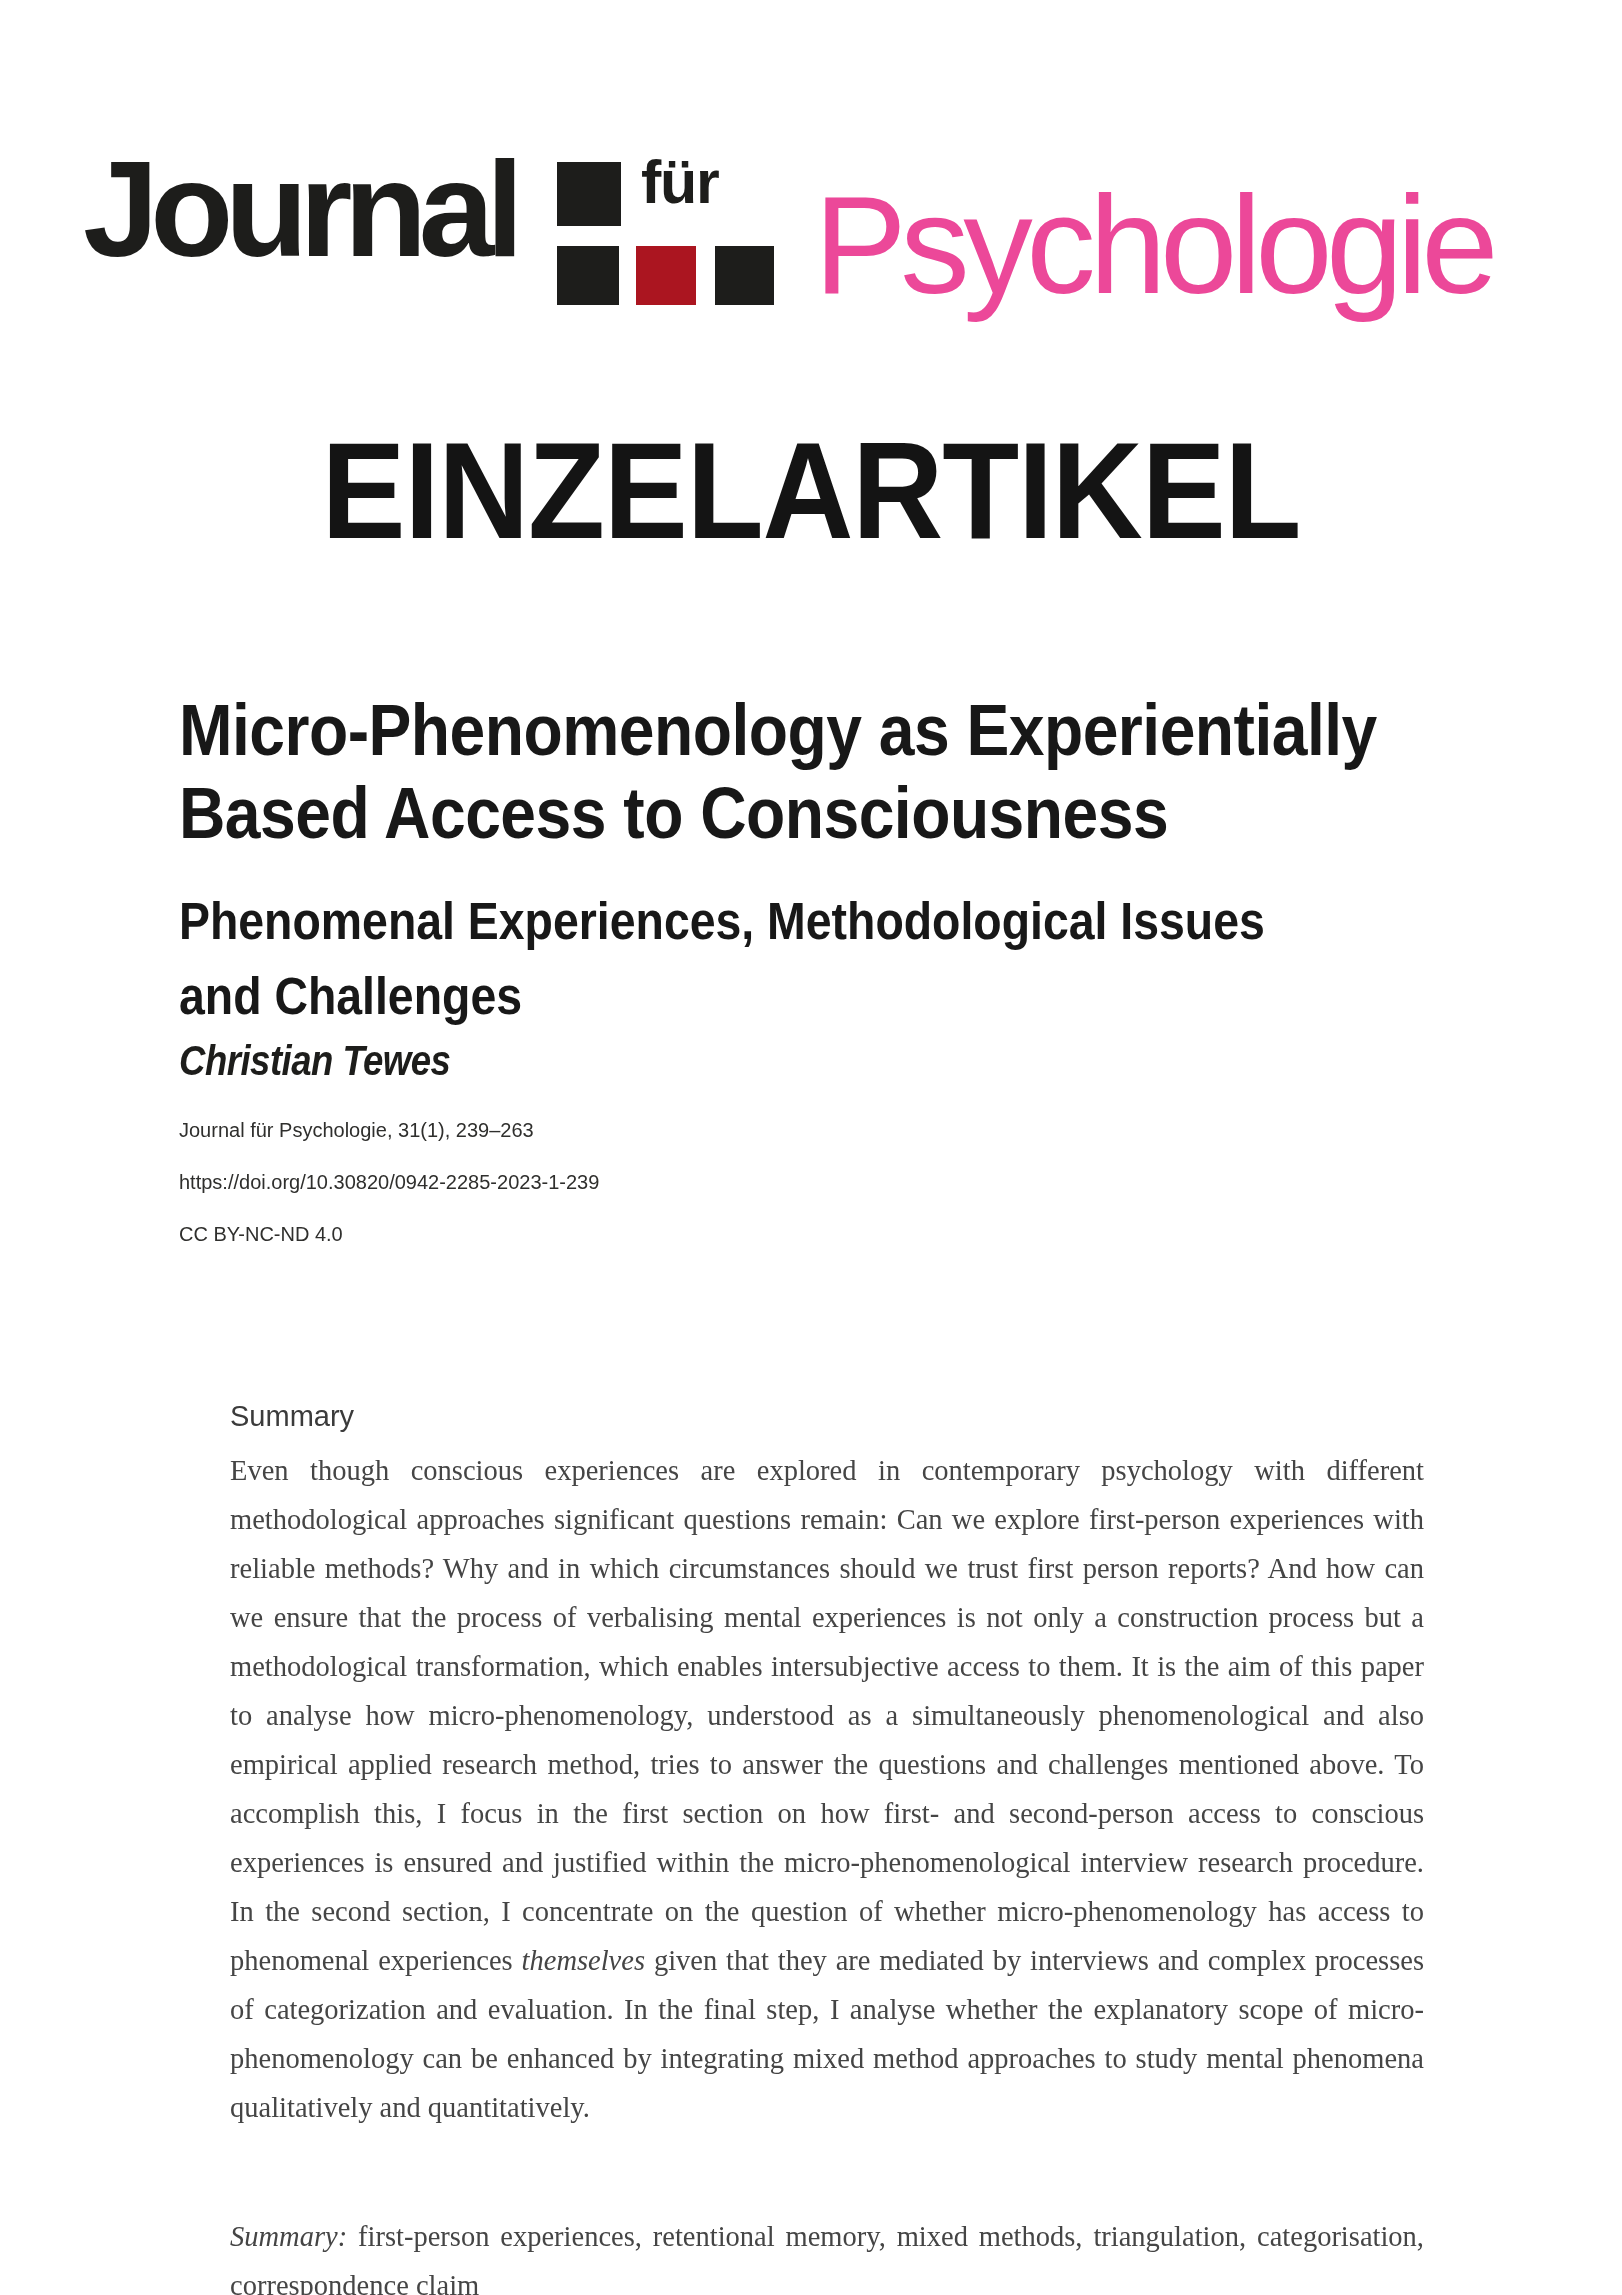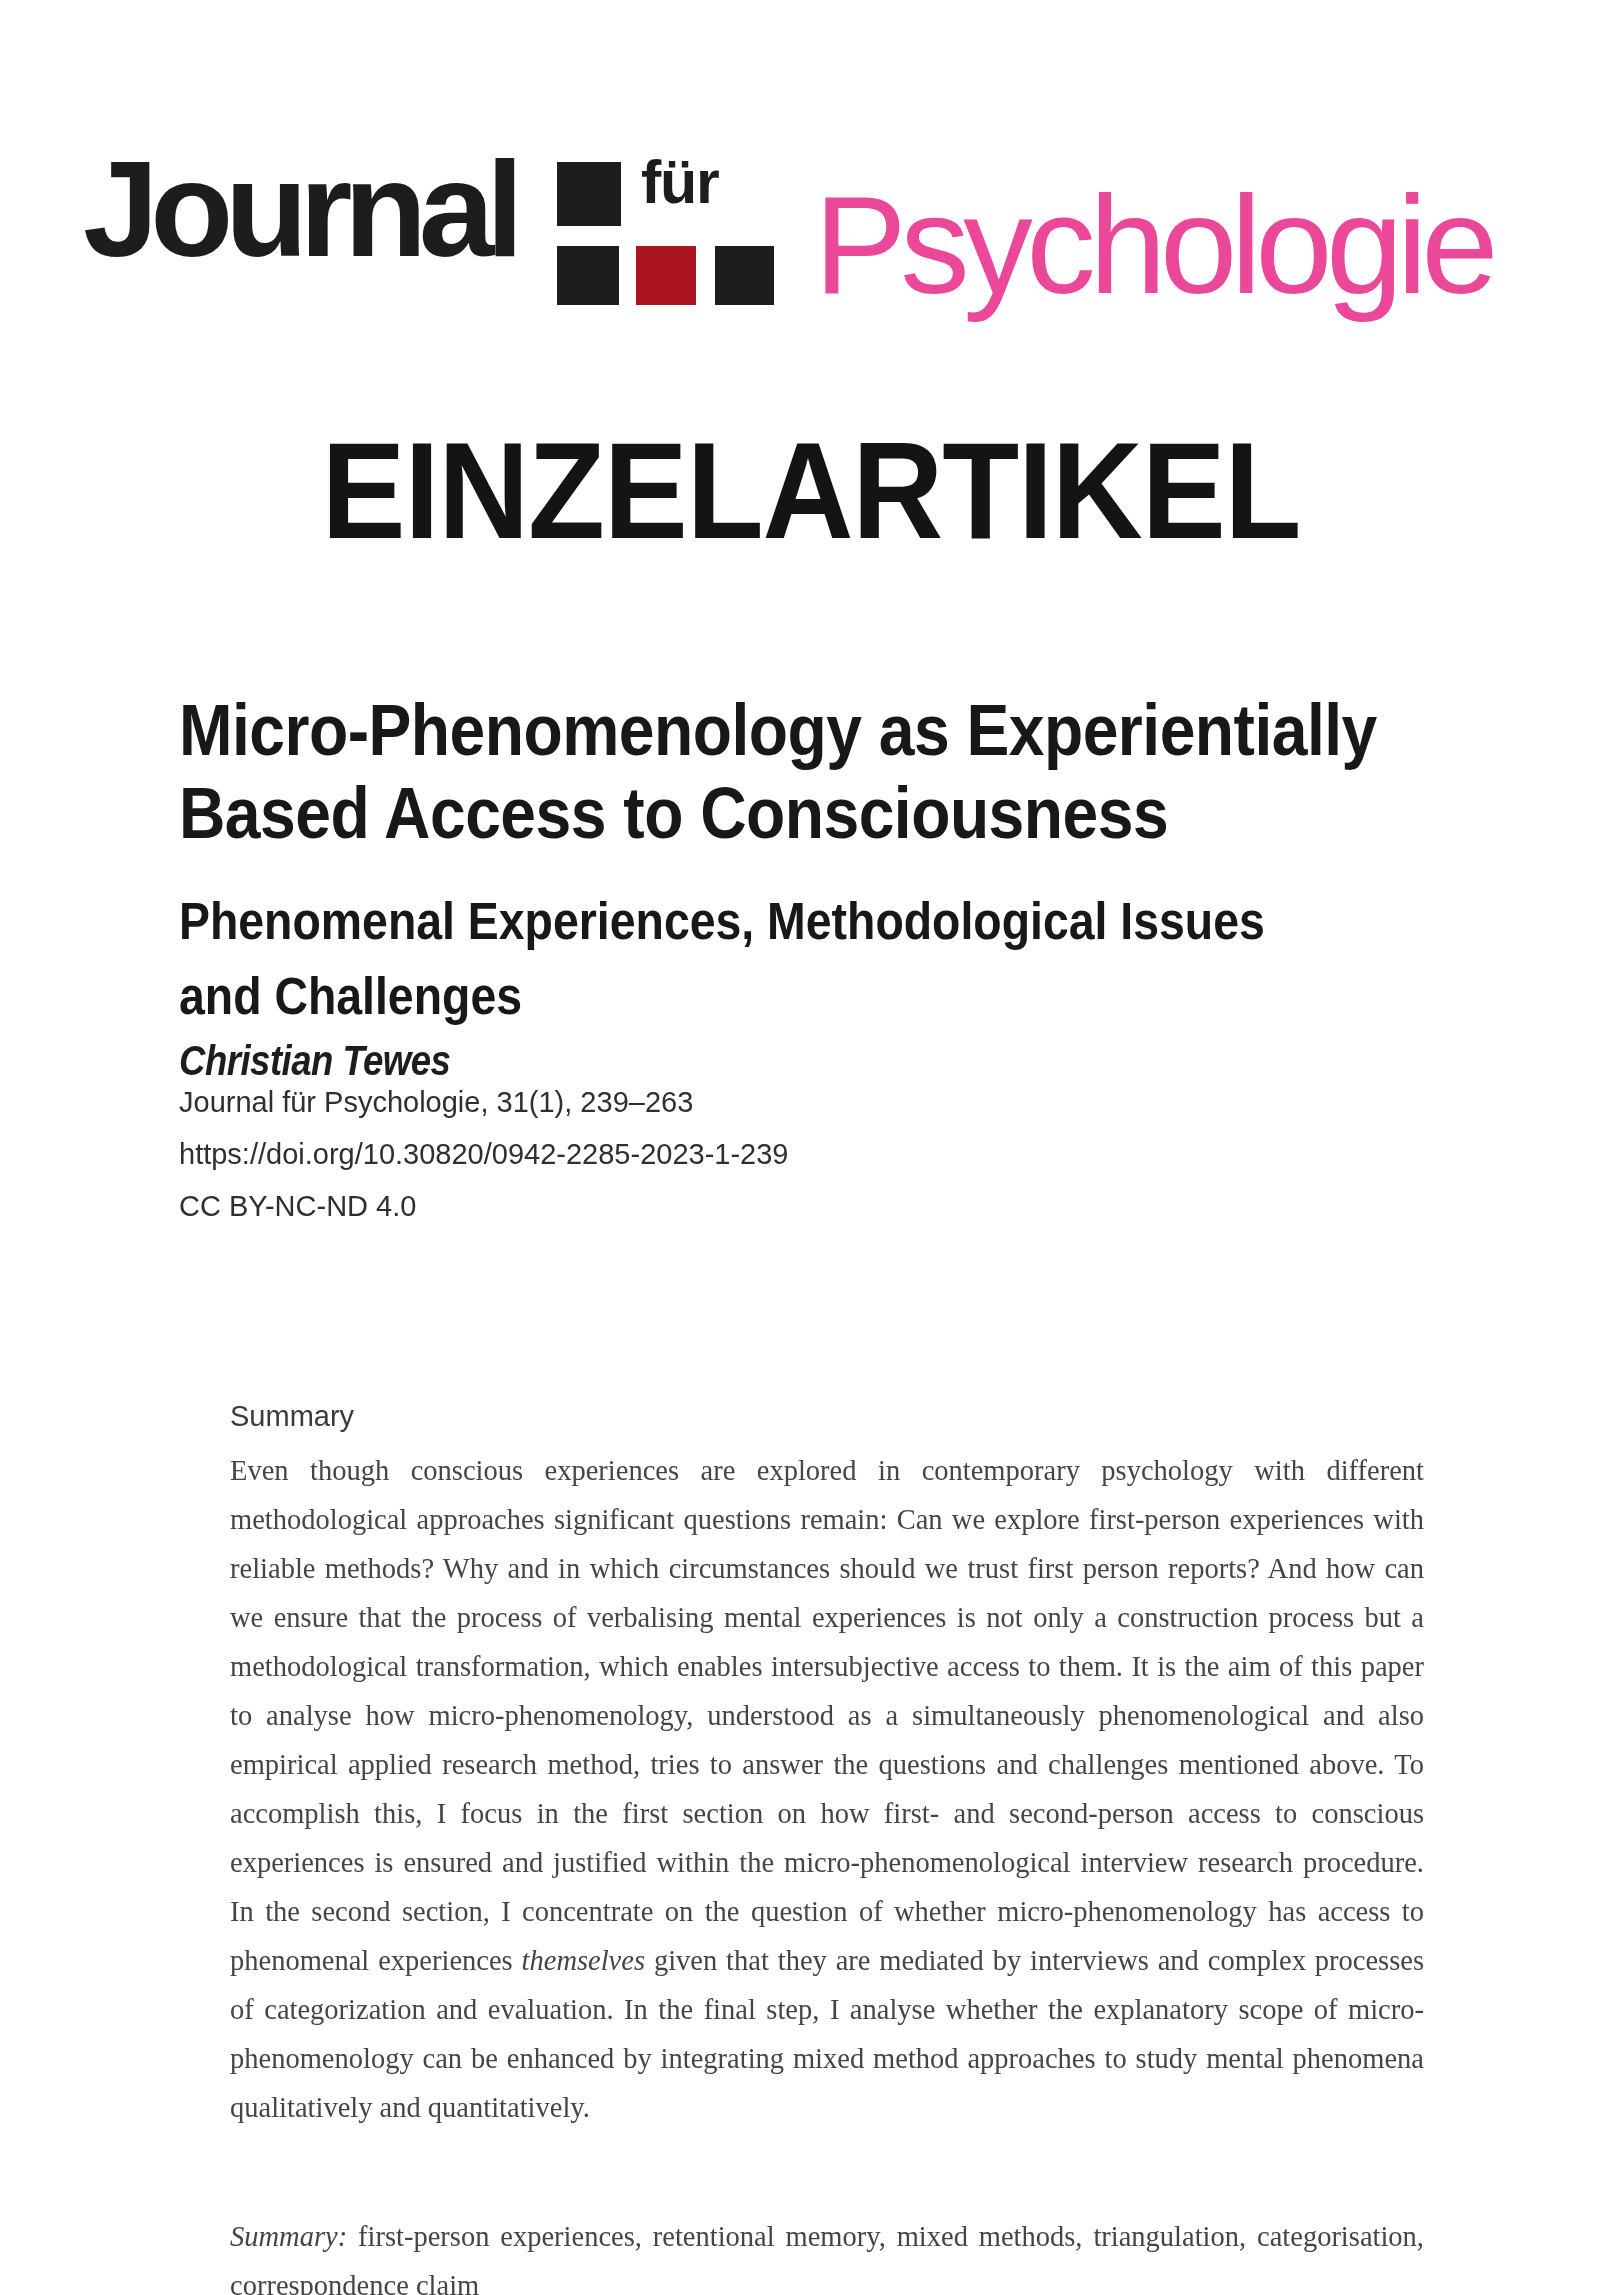--- a/index.html
+++ b/index.html
@@ -27,21 +27,21 @@
   
   .title{position:absolute;left:179px;top:688px;font-size:73px;line-height:83px;font-weight:700;
          color:#181818;letter-spacing:-0.6px;transform:scaleX(0.88);transform-origin:left top;white-space:nowrap;}
   .subtitle{position:absolute;left:179px;top:884px;font-size:51px;line-height:75px;font-weight:700;
             color:#181818;transform:scaleX(0.91);transform-origin:left top;white-space:nowrap;}
   .author{position:absolute;left:179px;top:1039px;font-size:43px;font-weight:700;font-style:italic;
           line-height:1;color:#1d1d1b;transform:scaleX(0.85);transform-origin:left top;
           letter-spacing:-0.6px;white-space:nowrap;}
 
   
-  .cite{position:absolute;left:179px;top:1076px;font-size:29px;line-height:52px;color:#2f2f2d;
+  .cite{position:absolute;left:179px;top:1104px;font-size:20px;line-height:52px;color:#2f2f2d;
         letter-spacing:0;}
   .cite div{white-space:nowrap;}
 
   
   .summary-label{position:absolute;left:230px;top:1402px;font-size:29px;font-weight:400;
                  line-height:1;color:#3b3b3b;}
   .summary-body{position:absolute;left:230px;top:1446px;width:1194px;
                 font-family:"Liberation Serif",serif;font-size:28.5px;line-height:49px;
                 text-align:justify;color:#454545;hyphens:auto;-webkit-hyphens:auto;}
   .summary-body .it{font-style:italic;margin-top:28px;}

